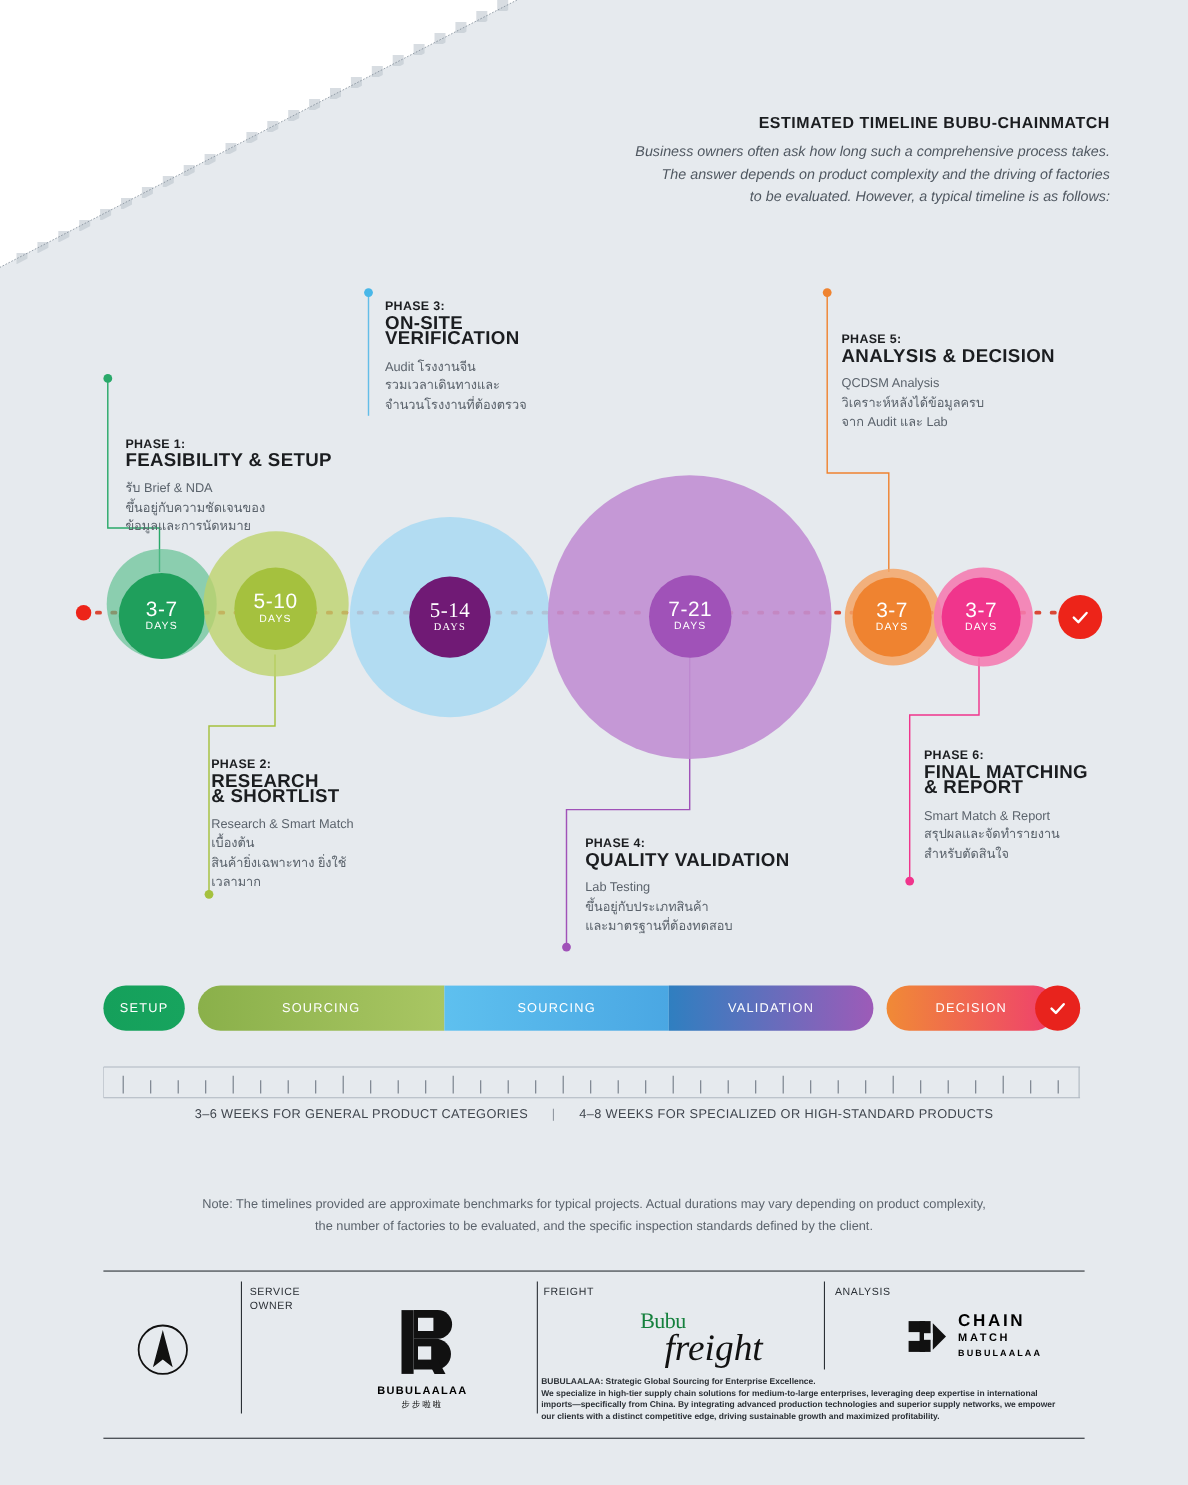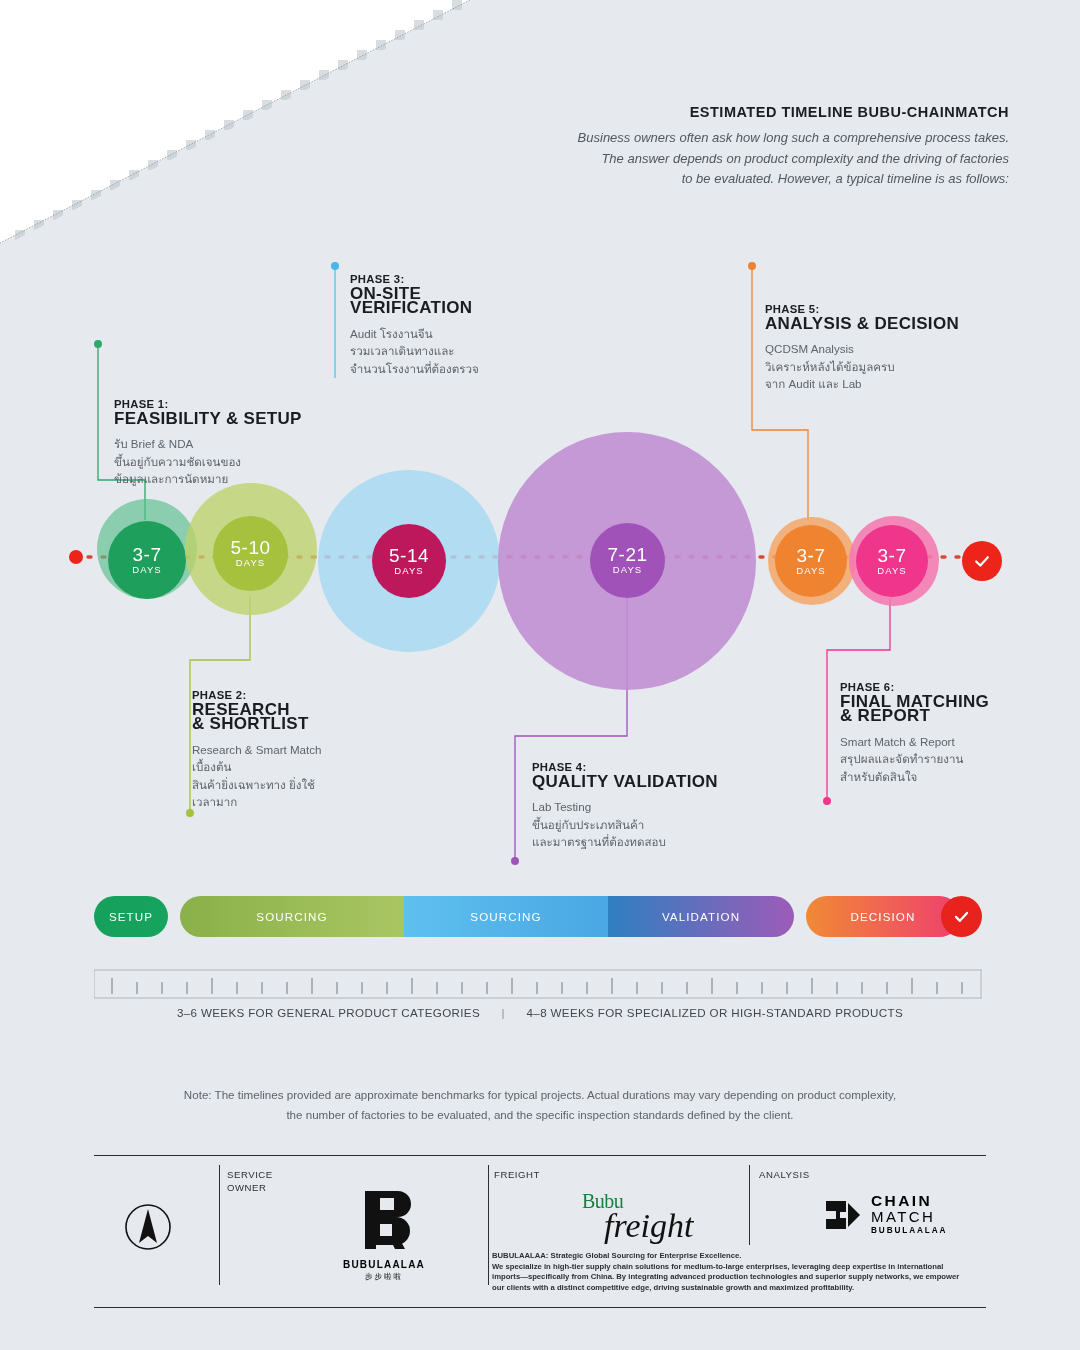--- a/index.html
+++ b/index.html
@@ -130,21 +130,21 @@
   }
   .bubufreight-1 {
     font-family: "Liberation Serif", serif; font-size: 20px; color: #15803d;
     line-height: 28px; letter-spacing: -0.5px;
   }
   .bubufreight-2 {
     font-family: "Liberation Serif", serif; font-style: italic; font-size: 34px;
     color: #111; line-height: 30px; margin-left: 22px; margin-top: -4px;
   }
   .cm-txt-1 { font-size: 15.5px; font-weight: bold; letter-spacing: 2.4px; color: #000; line-height: 16px;}
-  .cm-txt-2 { font-size: 15px; font-weight: normal; letter-spacing: 2.4px; color: #000; line-height: 16px;}
+  .cm-txt-2 { font-size: 10px; font-weight: bold; letter-spacing: 2.4px; color: #000; line-height: 16px;}
   .cm-txt-3 { font-size: 8.2px; font-weight: bold; letter-spacing: 1.9px; color: #000; line-height: 11px;}
 </style>
 </head>
 <body>
 
 <div id="stage">
 
   <svg class="wedge" viewBox="0 0 500 260">
     <defs>
       <clipPath id="stepclip">
@@ -226,21 +226,21 @@
       <div class="bub-lbl">DAYS</div>
     </div>
 
     <div class="bubble-outer" style="left:185px;top:479px;width:132px;height:132px;background:#bcd26a;opacity:.78;"></div>
     <div class="bubble-inner" style="left:213px;top:512px;width:75px;height:75px;background:#a5c13e;">
       <div class="bub-days">5-10</div>
       <div class="bub-lbl">DAYS</div>
     </div>
 
     <div class="bubble-outer" style="left:318px;top:466px;width:182px;height:182px;background:#a8d9f2;opacity:.85;"></div>
-    <div class="bubble-inner" style="left:372px;top:520px;width:74px;height:74px;background:#be185d;">
+    <div class="bubble-inner" style="left:372px;top:520px;width:74px;height:74px;background:#701a75;font-family:Liberation Serif, serif;">
       <div class="bub-days">5-14</div>
       <div class="bub-lbl">DAYS</div>
     </div>
 
     <div class="bubble-outer" style="left:498px;top:428px;width:258px;height:258px;background:#c18fd3;opacity:.9;"></div>
     <div class="bubble-inner" style="left:590px;top:519px;width:75px;height:75px;background:#a052b8;">
       <div class="bub-days">7-21</div>
       <div class="bub-lbl">DAYS</div>
     </div>
 

